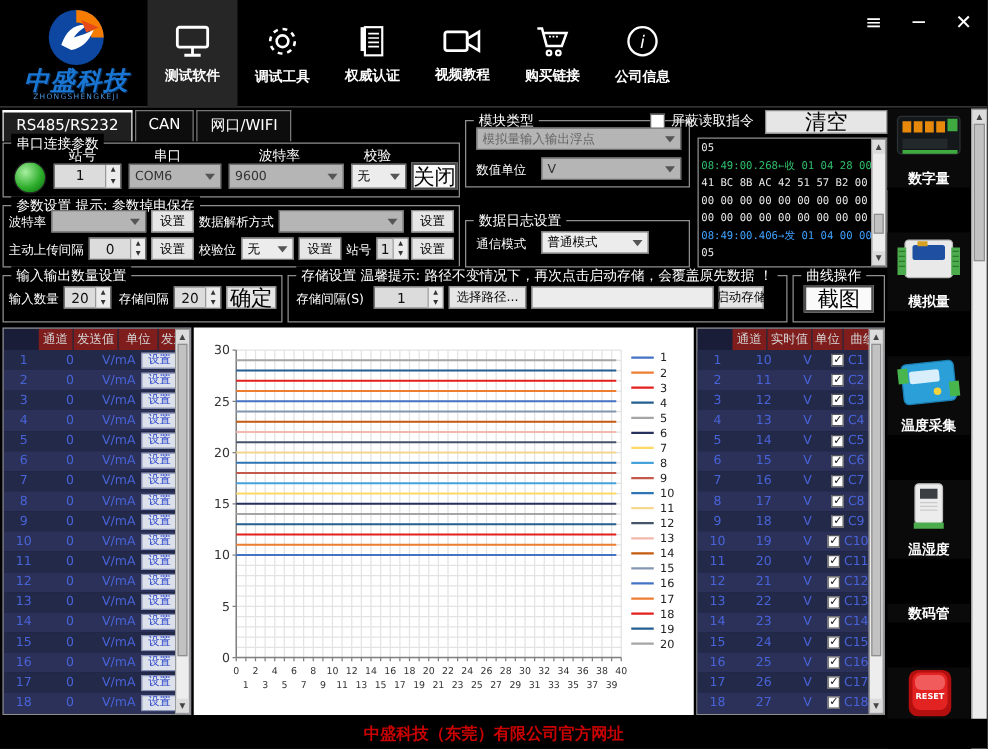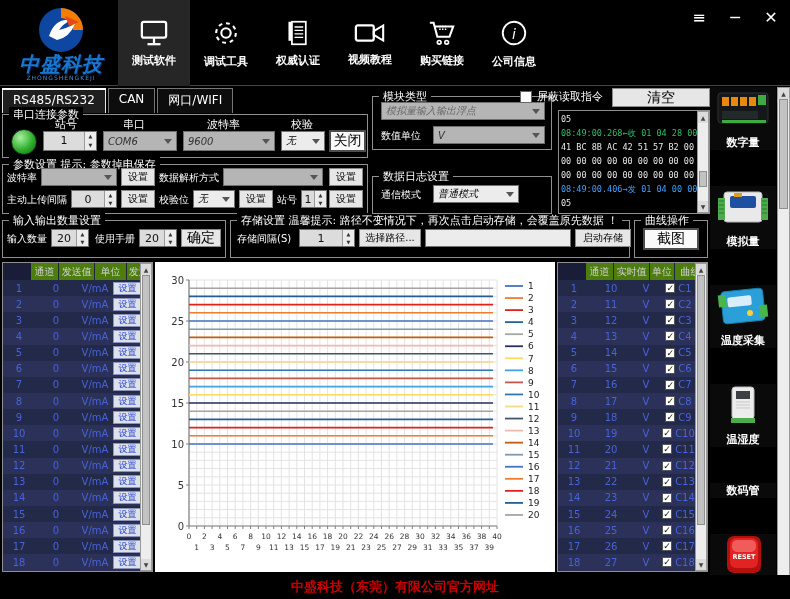--- a/index.html
+++ b/index.html
@@ -22,28 +22,28 @@
   
   #tabs{position:absolute;left:2px;top:88px;display:flex;gap:2px;}
   .tab{background:#0d0d0d;color:#fff;font-size:12px;padding:3px 10px 4px;border:1px solid #777;border-bottom:none;cursor:pointer;white-space:nowrap;}
   .tab.active{background:#1f1f1f;border-color:#e8e8e8;border-top:2px solid #fff;}
 
   
   .group{position:absolute;border:1px solid #8f8f8f;background:#000;}
   .group>.glabel{position:absolute;top:-8px;left:6px;background:#000;color:#fff;font-size:11px;padding:0 4px;white-space:nowrap;}
 
   .lbl{color:#fff;font-size:11px;white-space:nowrap;}
-  .combo{display:flex;align-items:center;background:#b5b5b5;border:1px solid #707070;color:#333;font-size:10px;padding:0 4px;height:20px;font-style:italic;}
+  .combo{display:flex;align-items:center;background:#b5b5b5;border:1px solid #707070;color:#333;font-size:10px;padding:0 4px;height:20px;}
   .combo.light{background:#ececec;color:#000;}
   .combo .chev{margin-left:auto;width:0;height:0;border-left:4px solid transparent;border-right:4px solid transparent;border-top:5px solid #555;}
   .spin{display:flex;background:#dcdcdc;border:1px solid #707070;height:20px;}
   .spin .val{flex:1;text-align:center;font-size:11px;color:#111;line-height:18px;}
   .spin .arrows{width:12px;border-left:1px solid #9a9a9a;display:flex;flex-direction:column;background:#ececec;}
   .spin .arrows span{flex:1;font-size:5px;line-height:8px;text-align:center;color:#333;}
-  .btn{background:#e6e6e6;border:1px solid #8a8a8a;color:#000;font-size:14px;display:flex;align-items:center;justify-content:center;cursor:pointer;white-space:nowrap;}
+  .btn{background:#e6e6e6;border:1px solid #8a8a8a;color:#000;font-size:17px;display:flex;align-items:center;justify-content:center;cursor:pointer;white-space:nowrap;}
   .btn.default{border:2px solid #4d4d4d;background:#fafafa;}
 
   
   #led{position:absolute;left:8px;top:14px;width:26px;height:26px;border-radius:50%;background:radial-gradient(circle at 35% 32%,#a8f0a0,#2fae2d 55%,#0d7a10 90%);border:1px solid #222;}
 
   
   #mask-row{position:absolute;left:520px;top:89px;display:flex;align-items:center;gap:5px;}
   .cbx{width:12px;height:12px;background:#fff;border:1px solid #666;display:inline-flex;align-items:center;justify-content:center;font-size:10px;line-height:10px;color:#111;}
   #log-box{position:absolute;left:558px;top:110px;width:152px;height:104px;background:#000;border:1px solid #8f8f8f;overflow:hidden;}
   #log-lines{position:absolute;left:2px;top:1px;right:12px;bottom:0;overflow:hidden;}
@@ -51,21 +51,21 @@
   .logline.white{color:#e8e8e8;} .logline.green{color:#2fbf6b;} .logline.blue{color:#3fa2ff;}
 
   
   .vscroll{position:absolute;background:#ededed;border:1px solid #9a9a9a;display:flex;flex-direction:column;align-items:center;}
   .vscroll .arr{height:11px;width:100%;background:#dcdcdc;color:#444;font-size:6px;line-height:11px;text-align:center;flex:none;}
   .vscroll .track{flex:1;width:100%;position:relative;}
   .vscroll .thumb{position:absolute;left:1px;right:1px;background:#c2c2c2;border:1px solid #8f8f8f;}
 
   
   .dtable{position:absolute;background:#191d38;border:1px solid #8f8f8f;overflow:hidden;}
-  .thead{display:flex;height:17px;background:#4d7c0f;margin-left:28px;}
+  .thead{display:flex;height:17px;background:#7f1d1d;margin-left:28px;}
   .thead .th{color:#d4d4d4;font-size:10px;text-align:center;line-height:17px;border-right:1px solid #23273a;overflow:hidden;}
   .trow{display:flex;height:16.15px;align-items:center;}
   .trow.odd{background:#232949;} .trow.even{background:#2b3158;}
   .trow .td{font-size:10px;color:#4863d8;text-align:center;overflow:hidden;white-space:nowrap;}
   .btn-set{background:#dde1ec;border:1px solid #8a93b8;color:#2743c9;font-size:9px;height:13px;line-height:11px;text-align:center;cursor:pointer;padding:0 4px;margin:0 auto;}
   .curvecell{display:flex;align-items:center;justify-content:center;gap:3px;}
   .cbx2{width:10px;height:10px;background:#fff;border:1px solid #555;font-size:9px;line-height:9px;color:#111;text-align:center;}
 
   
   #chart-wrap{position:absolute;left:155px;top:262px;width:400px;height:310px;background:#fff;}
@@ -242,21 +242,21 @@
   <div class="group" style="left:2px;top:220px;width:224px;height:38px;">
     <div class="glabel">输入输出数量设置</div>
     <div class="lbl" style="position:absolute;left:4px;top:11px;font-size:10px;">输入数量</div>
     <div class="spin" style="position:absolute;left:48px;top:8px;width:38px;height:18px;">
       <span class="val">20</span>
         <span class="arrows">
           <span>▲</span>
           <span>▼</span>
         </span>
     </div>
-    <div class="lbl" style="position:absolute;left:92px;top:11px;font-size:10px;">使用手册</div>
+    <div class="lbl" style="position:absolute;left:92px;top:11px;font-size:10px;">存储间隔</div>
     <div class="spin" style="position:absolute;left:136px;top:8px;width:38px;height:18px;">
       <span class="val">20</span>
         <span class="arrows">
           <span>▲</span>
           <span>▼</span>
         </span>
     </div>
     <div class="btn" style="position:absolute;left:178px;top:8px;width:40px;height:18px;">确定</div>
   </div>
 
@@ -267,21 +267,21 @@
       <span class="val">1</span>
         <span class="arrows">
           <span>▲</span>
           <span>▼</span>
         </span>
     </div>
     <div class="btn" style="position:absolute;left:128px;top:8px;width:62px;height:18px;font-size:10px;">选择路径...</div>
     <div class="combo light" style="position:absolute;left:194px;top:8px;width:146px;height:18px;">
       <span></span>
     </div>
-    <div class="btn" style="position:absolute;left:344px;top:8px;width:56px;height:18px;font-size:10px;">启动存储</div>
+    <div class="btn" style="position:absolute;left:344px;top:8px;width:36px;height:18px;font-size:10px;">启动存储</div>
   </div>
 
   <div class="group" style="left:634px;top:220px;width:74px;height:38px;">
     <div class="glabel">曲线操作</div>
     <div class="btn default" style="position:absolute;left:8px;top:7px;width:56px;height:22px;">截图</div>
   </div>
 
   <div class="group" style="left:372px;top:96px;width:180px;height:54px;">
     <div class="glabel">模块类型</div>
     <div class="combo" style="position:absolute;left:8px;top:5px;width:164px;height:18px;color:#666;">

